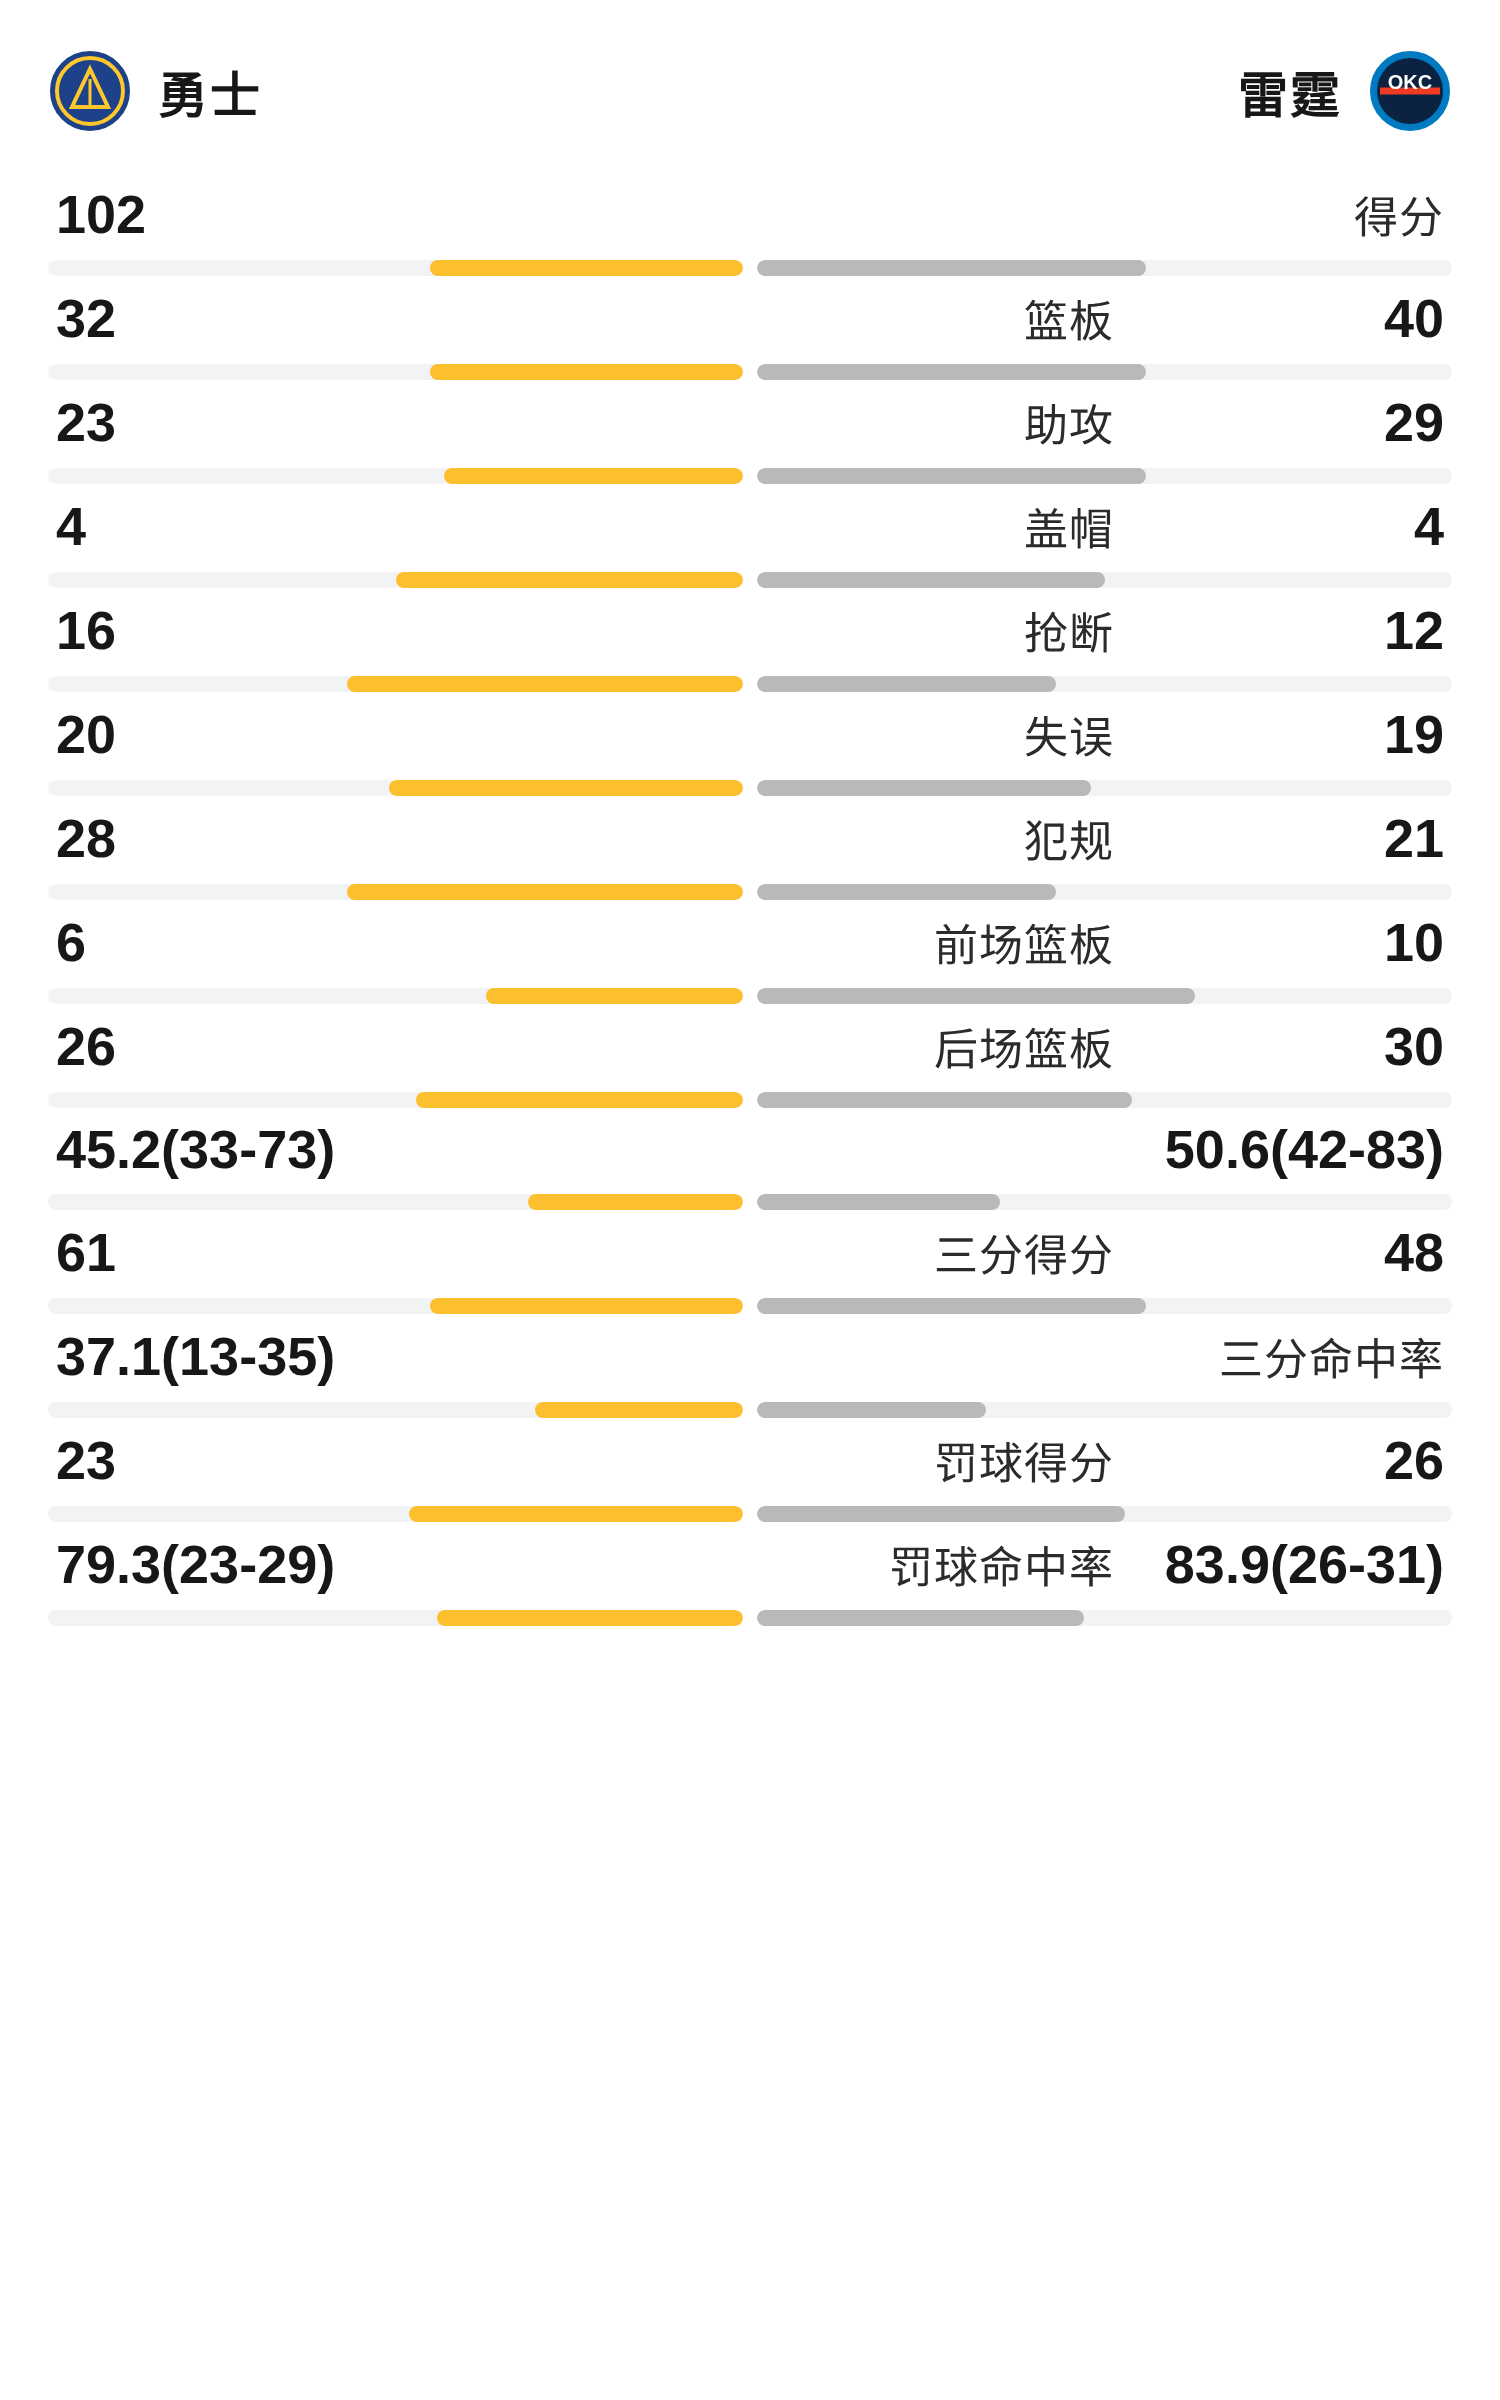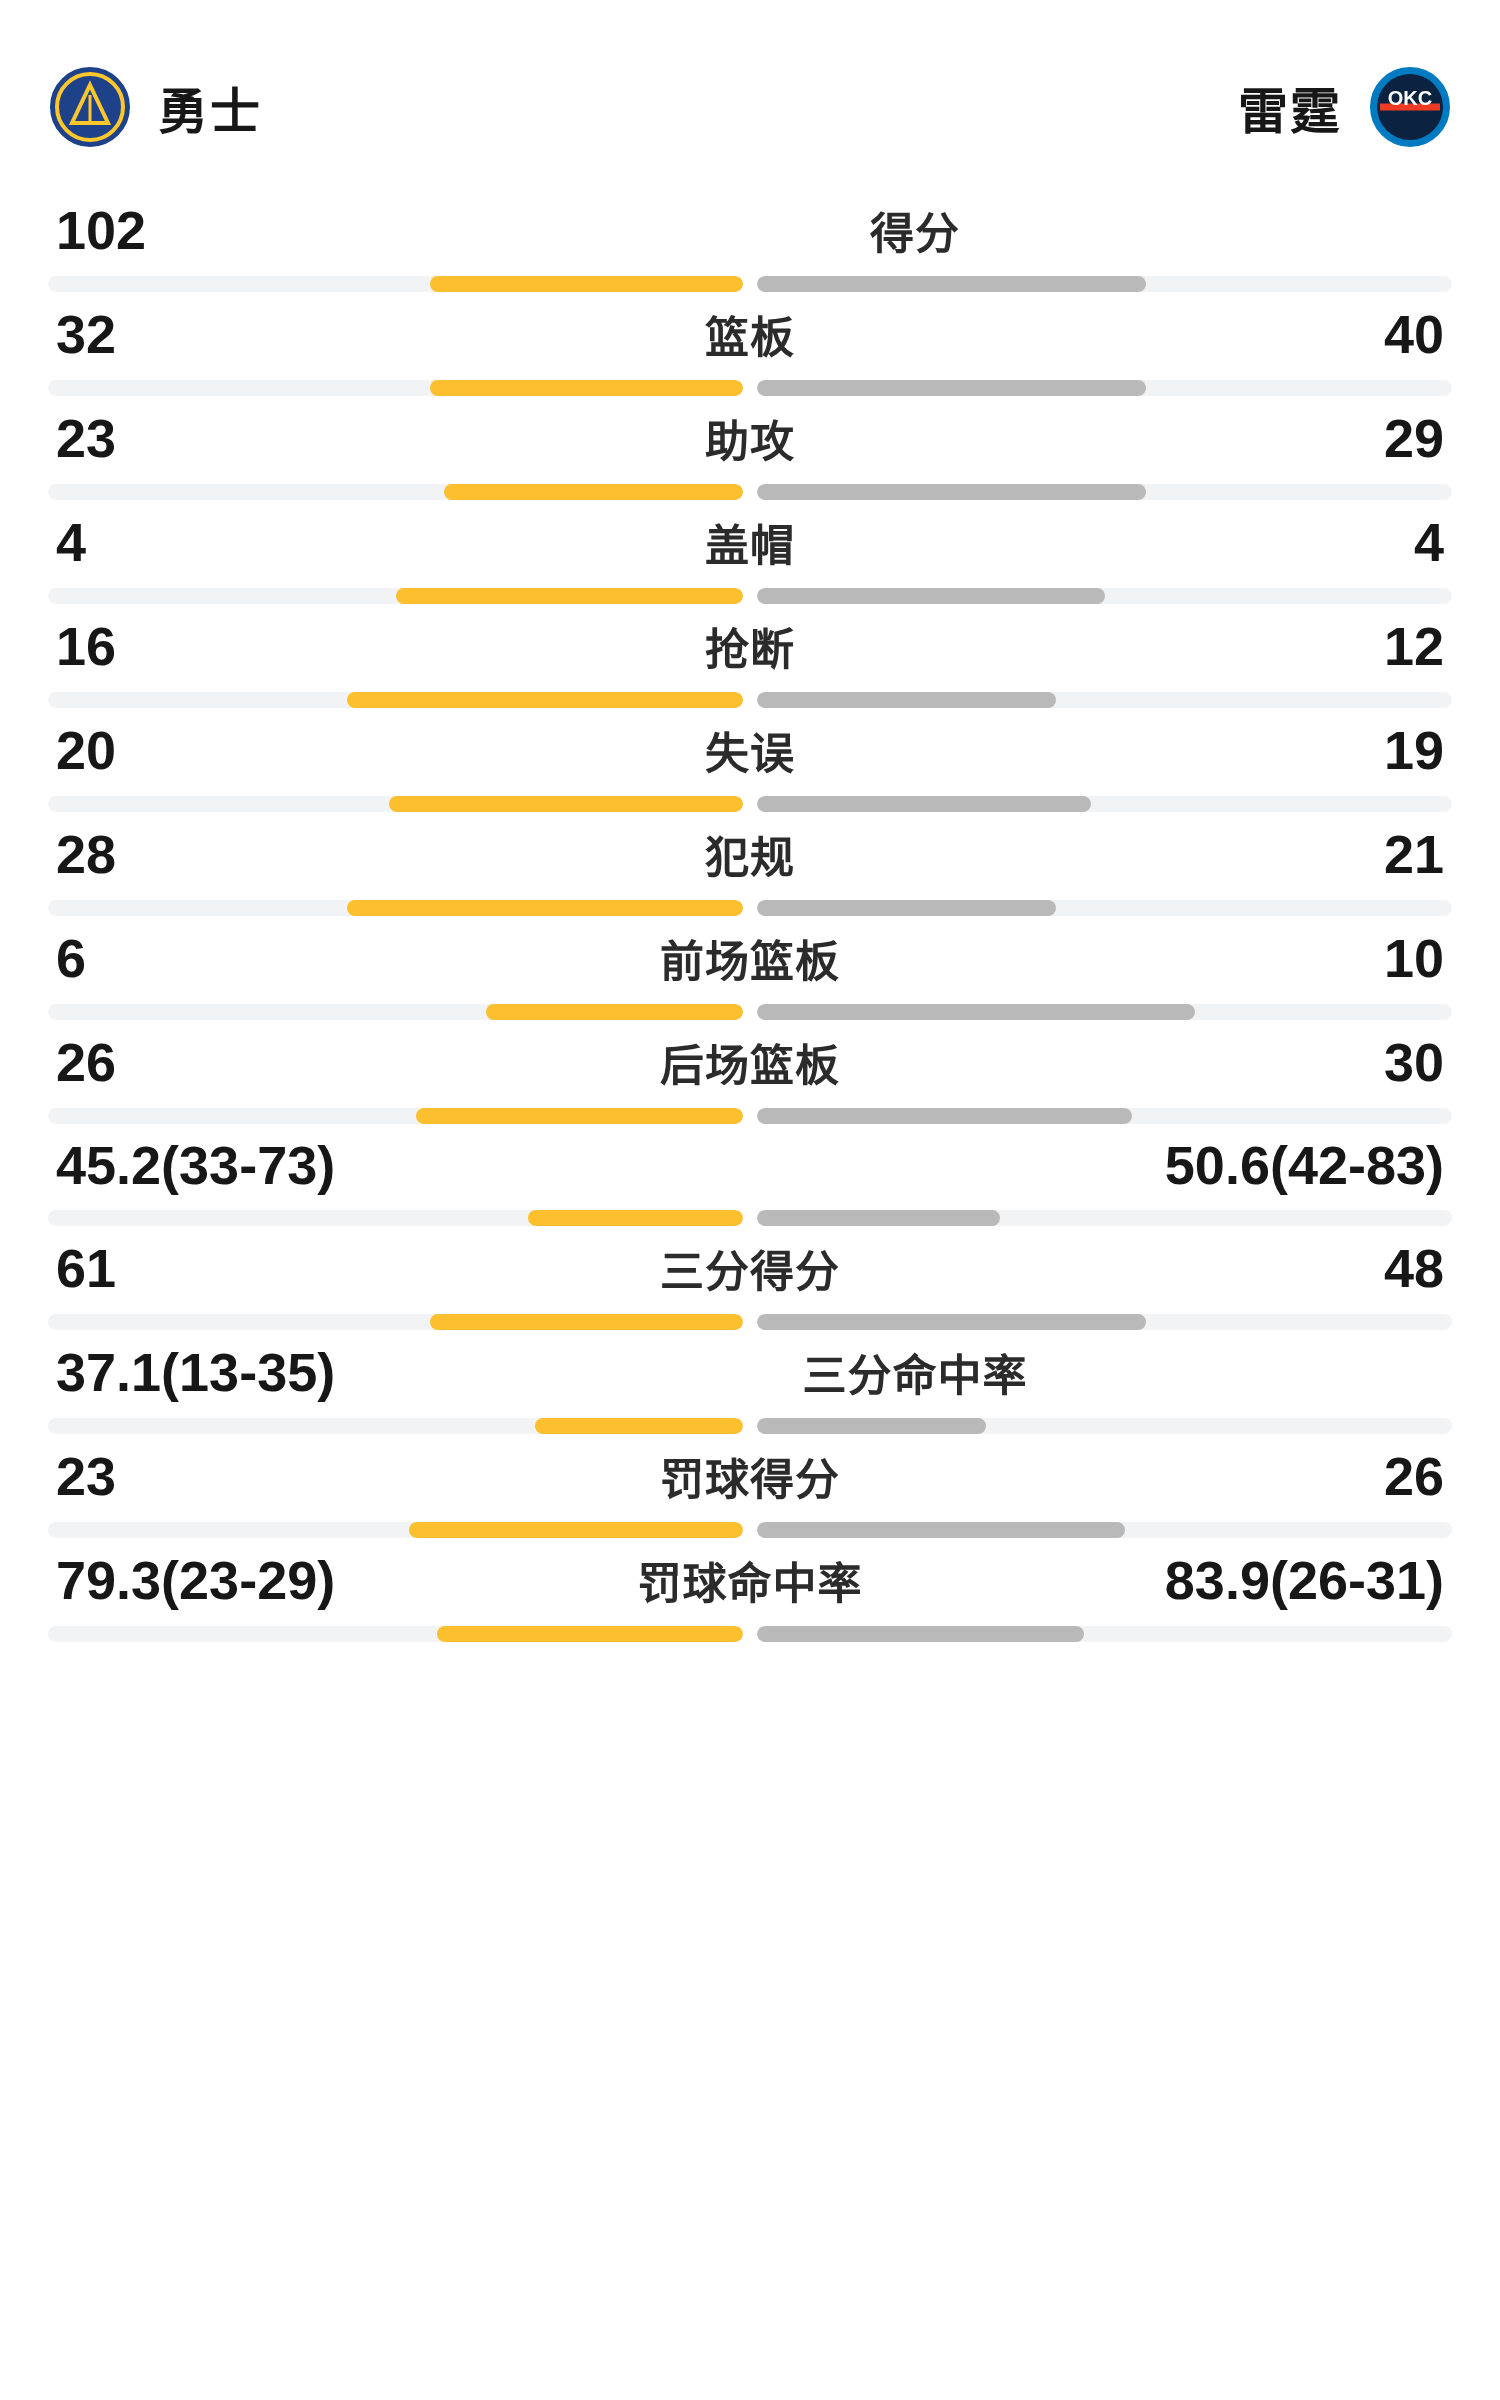--- a/index.html
+++ b/index.html
@@ -10,21 +10,21 @@
   body {
     width: 1500px;
     
     font-family: "Liberation Sans", "DejaVu Sans", sans-serif;
     color: #1a1a1a;
     -webkit-font-smoothing: antialiased;
   }
   .card {
     width: 1500px;
     box-sizing: border-box;
-    padding: 16px 48px;
+    padding: 0 48px;
   }
 
   
   .header {
     display: flex;
     align-items: center;
     justify-content: space-between;
     height: 172px;
     padding-top: 10px;
     box-sizing: border-box;
@@ -72,25 +72,25 @@
     color: #171717;
     white-space: nowrap;
     flex: 0 0 auto;
     min-width: 330px;
   }
   .stat-val.right {
     text-align: right;
   }
   .stat-label {
     font-size: 44px;
-    font-weight: 700;
+    font-weight: 400;
     color: #2b2b2b;
     white-space: nowrap;
     flex: 1 1 auto;
-    text-align: center;
+    text-align: right;
     letter-spacing: 1px;
   }
 
   .bars {
     display: flex;
     align-items: center;
     width: 100%;
     height: 16px;
   }
   .bar-side {

